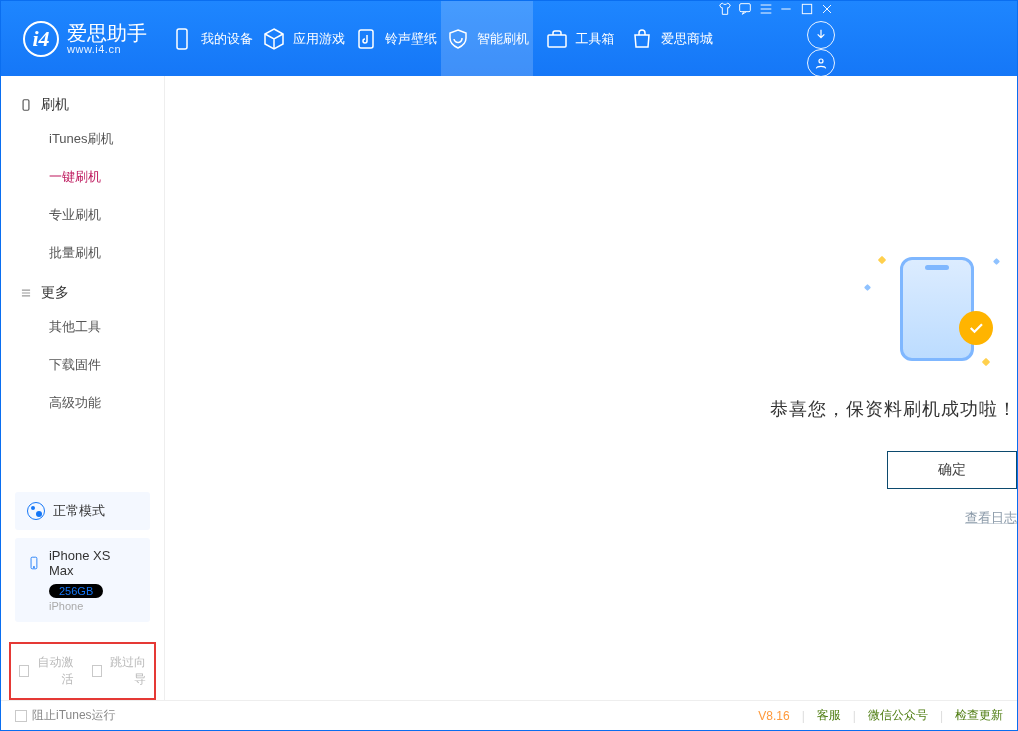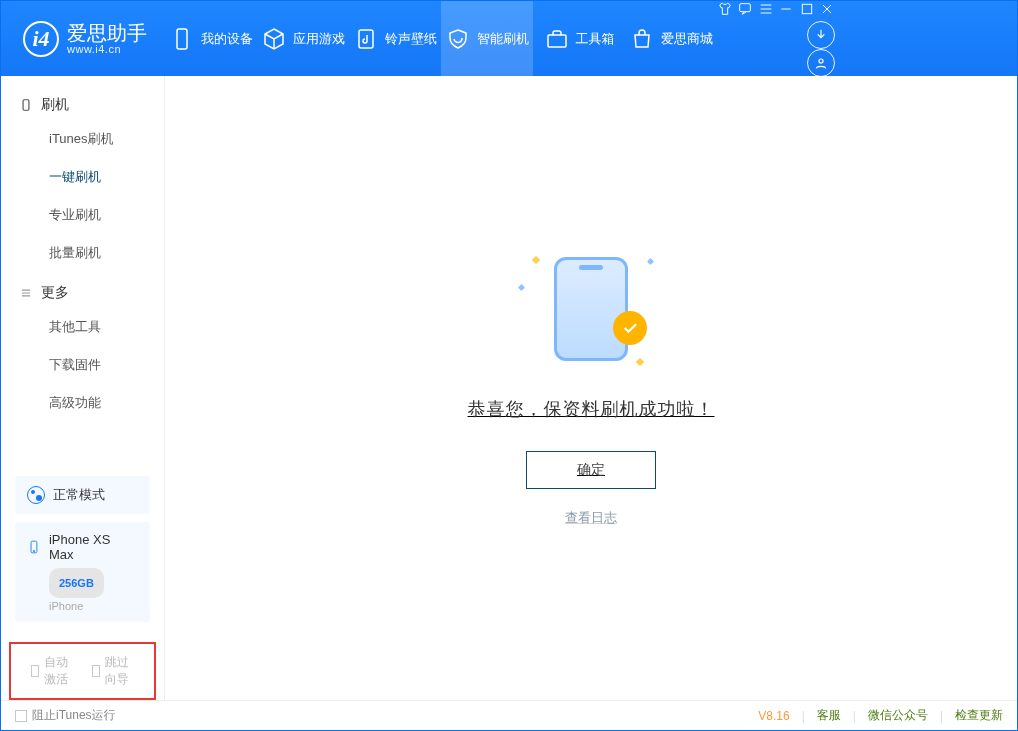--- a/index.html
+++ b/index.html
@@ -19,37 +19,37 @@
   .wicon { width:16px; height:16px; cursor:pointer; opacity:.95; }
   .wicon svg { width:16px; height:16px; stroke:#fff; fill:none; stroke-width:1.5; }
   .circ-btn { width:28px; height:28px; border:1.5px solid rgba(255,255,255,.9); border-radius:50%; display:flex; align-items:center; justify-content:center; cursor:pointer; }
   .circ-btn svg { width:16px; height:16px; stroke:#fff; fill:none; stroke-width:1.8; }
 
   .body { flex:1; display:flex; min-height:0; }
   .sidebar { width:164px; border-right:1px solid #eee; display:flex; flex-direction:column; padding-top:8px; }
   .side-section-hdr { display:flex; align-items:center; gap:8px; font-size:14px; color:#333; padding:12px 18px 6px; font-weight:500;}
   .side-section-hdr svg { width:14px; height:14px; }
   .side-item { font-size:13px; color:#555; padding:10px 18px 10px 48px; cursor:pointer; }
-  .side-item.active { color:#0c4a6e; }
+  .side-item.active { color:#be185d; }
   .sidebar-spacer { flex:1; }
   .mode-card { margin:8px 14px; background:#f4f8ff; border-radius:3px; padding:10px 12px; display:flex; align-items:center; gap:8px; font-size:13px; color:#333;}
   .mode-icon { width:18px; height:18px; border:1.5px solid #1577f7; border-radius:50%; position:relative; }
   .mode-icon::before,.mode-icon::after{content:"";position:absolute;background:#1577f7;border-radius:50%;}
   .mode-icon::before{width:4px;height:4px;left:3px;top:3px;}
   .mode-icon::after{width:6px;height:6px;right:2px;bottom:2px;}
   .device-card { margin:0 14px 8px; background:#f4f8ff; border-radius:3px; padding:10px 12px; }
   .device-name { display:flex; align-items:center; gap:8px; font-size:13px; color:#333; font-weight:500;}
   .device-name svg{width:14px;height:18px;stroke:#1577f7;fill:none;stroke-width:1.5;}
-  .capacity-badge { display:inline-block; margin:6px 0 2px 22px; font-size:11px; color:#1577f7; background:#e5e5e5; border-radius:10px; padding:9px 10px;font-weight:bold;}
+  .capacity-badge { display:inline-block; margin:6px 0 2px 22px; font-size:11px; color:#1577f7; background:#000000; border-radius:10px; padding:1px 10px;}
   .device-type { font-size:11px; color:#aaa; margin-left:22px;}
-  .highlight-box { margin:12px 8px 0; border:2px solid #e53935; padding:10px 20px; display:flex; gap:18px; align-items:center;}
+  .highlight-box { margin:12px 8px 0; border:2px solid #e53935; padding:10px 8px; display:flex; gap:18px; align-items:center;text-align:right;}
   .chk { display:flex; align-items:center; gap:5px; font-size:12px; color:#b9b9b9; cursor:pointer;}
   .chk-box { width:12px; height:12px; border:1px solid #c9c9c9; }
 
-  .main { flex:1; display:flex; flex-direction:column; align-items:center; justify-content:center;text-decoration:underline; }
+  .main { flex:1; display:flex; flex-direction:column; align-items:flex-end; justify-content:center; }
   .illus { position:relative; width:160px; height:120px; margin-bottom:28px;}
   .phone { position:absolute; left:50%; top:50%; transform:translate(-50%,-50%); width:74px; height:104px; border:3px solid #7fb7ff; border-radius:12px; background:linear-gradient(180deg,#dcecff,#bcdcff);}
   .phone::before{content:"";position:absolute;top:5px;left:50%;transform:translateX(-50%);width:24px;height:5px;background:#7fb7ff;border-radius:3px;}
   .check-badge{position:absolute;right:24px;bottom:24px;width:34px;height:34px;background:#ffb400;border-radius:50%;display:flex;align-items:center;justify-content:center;}
   .check-badge svg{width:18px;height:18px;stroke:#fff;stroke-width:3;fill:none;}
   .spark{position:absolute;border-radius:1px;}
   .s1{width:6px;height:6px;background:#ffd04d;top:8px;left:22px;transform:rotate(45deg);}
   .s2{width:5px;height:5px;background:#8fc2ff;top:36px;left:8px;transform:rotate(45deg);}
   .s3{width:5px;height:5px;background:#8fc2ff;top:10px;right:18px;transform:rotate(45deg);}
   .s4{width:6px;height:6px;background:#ffd04d;bottom:4px;right:28px;transform:rotate(45deg);}

